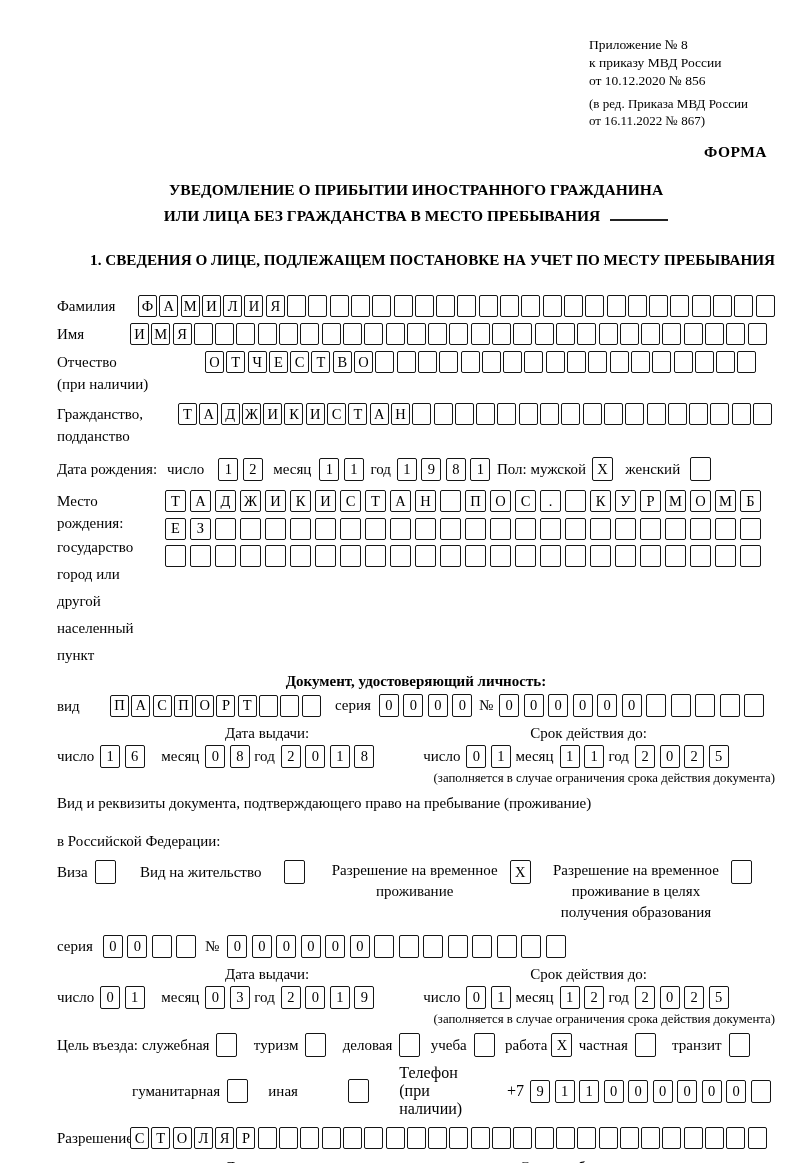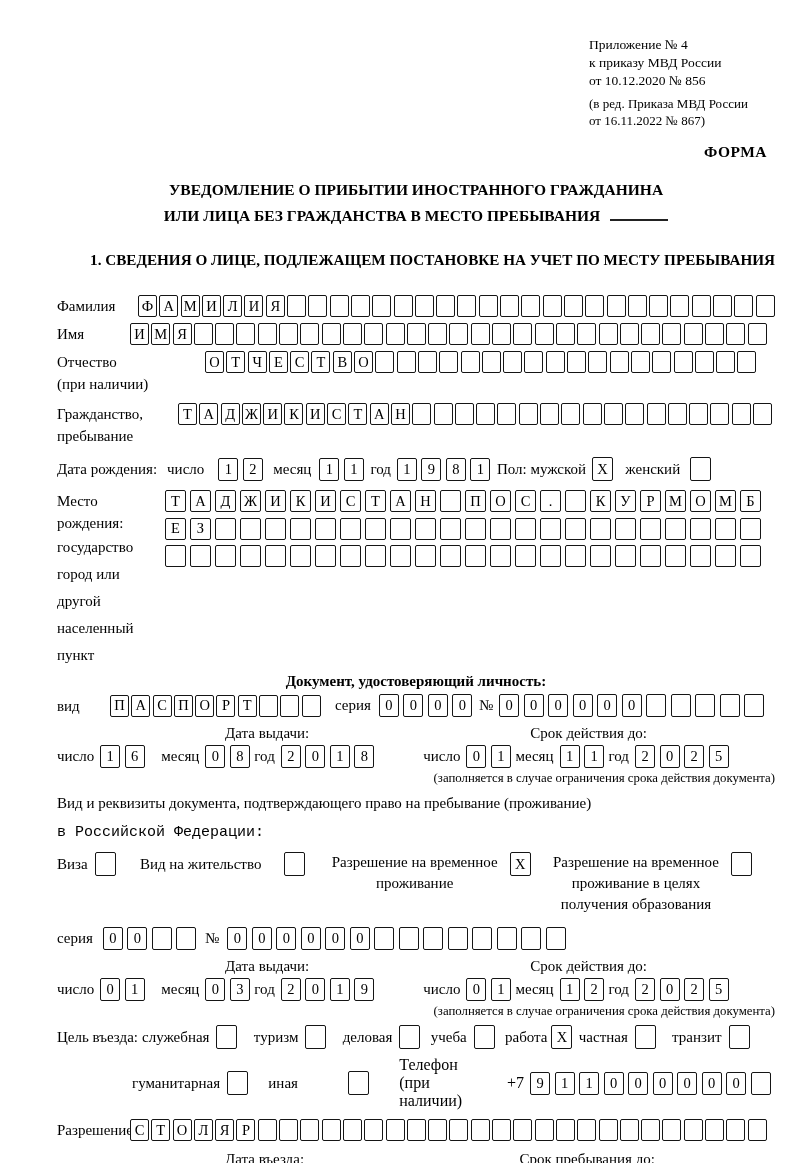--- a/index.html
+++ b/index.html
@@ -57,21 +57,21 @@
 
   .inline-gap { margin-left: 14px; }
   .phone-row { display: flex; align-items: center; margin-left: 75px; margin-top: 7px; }
 </style>
 </head>
 <body>
 
 <div class="page">
 
   <div class="annex">
-    <div>Приложение № 4</div>
+    <div>Приложение № 8</div>
     <div>к приказу МВД России</div>
     <div>от 10.12.2020 № 856</div>
     <div class="edit">
       <div>(в ред. Приказа МВД России</div>
       <div>от 16.11.2022 № 867)</div>
     </div>
   </div>
 
   <div class="forma">ФОРМА</div>
 
@@ -185,21 +185,21 @@
         <span class="cell"></span>
         <span class="cell"></span>
         <span class="cell"></span>
         <span class="cell"></span>
       </div>
   </div>
 
   <div class="row" style="margin-top:8px;">
     <div class="col-121">
       <div class="lbl">Гражданство,</div>
-      <div class="lbl2">пребывание</div>
+      <div class="lbl2">подданство</div>
     </div>
     <div class="cells">
         <span class="cell">Т</span>
         <span class="cell">А</span>
         <span class="cell">Д</span>
         <span class="cell">Ж</span>
         <span class="cell">И</span>
         <span class="cell">К</span>
         <span class="cell">И</span>
         <span class="cell">С</span>
@@ -423,21 +423,21 @@
           <span class="cell">2</span>
           <span class="cell">0</span>
           <span class="cell">2</span>
           <span class="cell">5</span>
         </span>
     </span>
   </div>
   <div class="note note-right">(заполняется в случае ограничения срока действия документа)</div>
 
   <div class="lbl" style="margin-top:6px;">Вид и реквизиты документа, подтверждающего право на пребывание (проживание)</div>
-  <div class="lbl" style="margin-top:8px;font-family:Liberation Mono, monospace;">в Российской Федерации:</div>
+  <div class="lbl" style="margin-top:16px;">в Российской Федерации:</div>
 
   <div class="permits">
     <span class="chkgrp">
       <span class="lab">Виза</span>
       <span class="cells chk">
           <span class="cell"></span>
         </span>
     </span>
     <span class="chkgrp" style="margin-left:22px;">
       <span class="lab">Вид на жительство</span>

